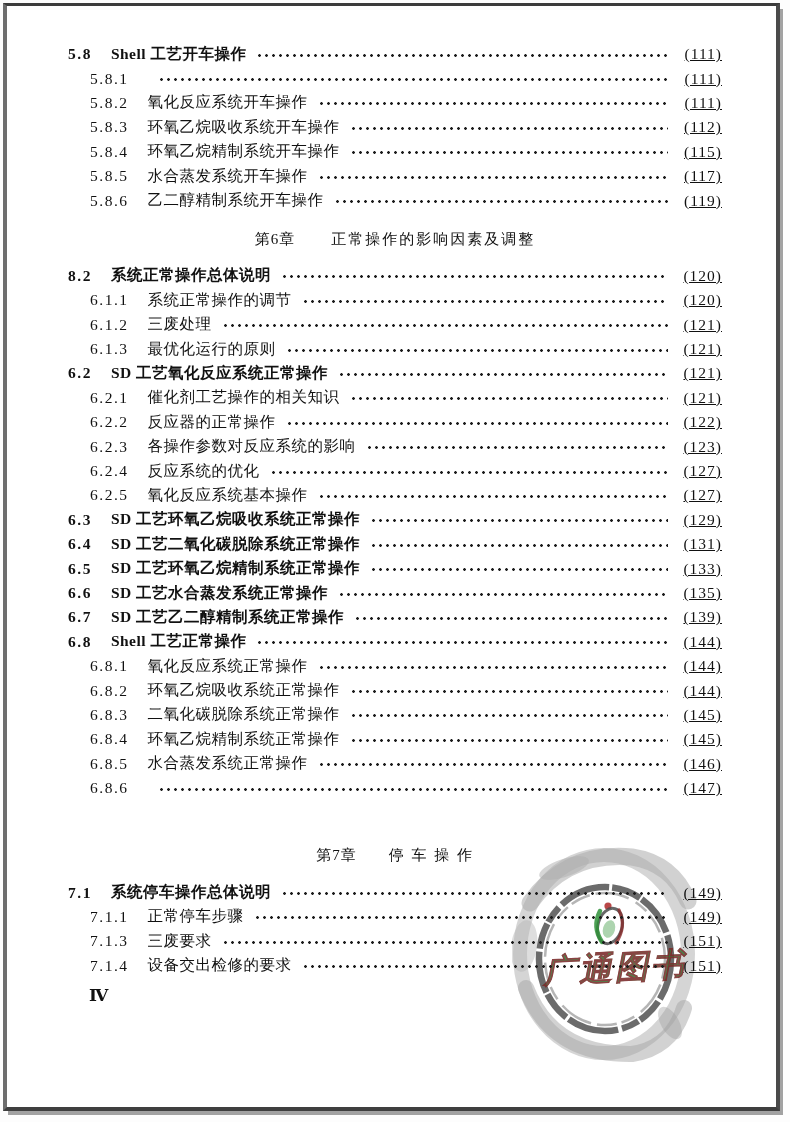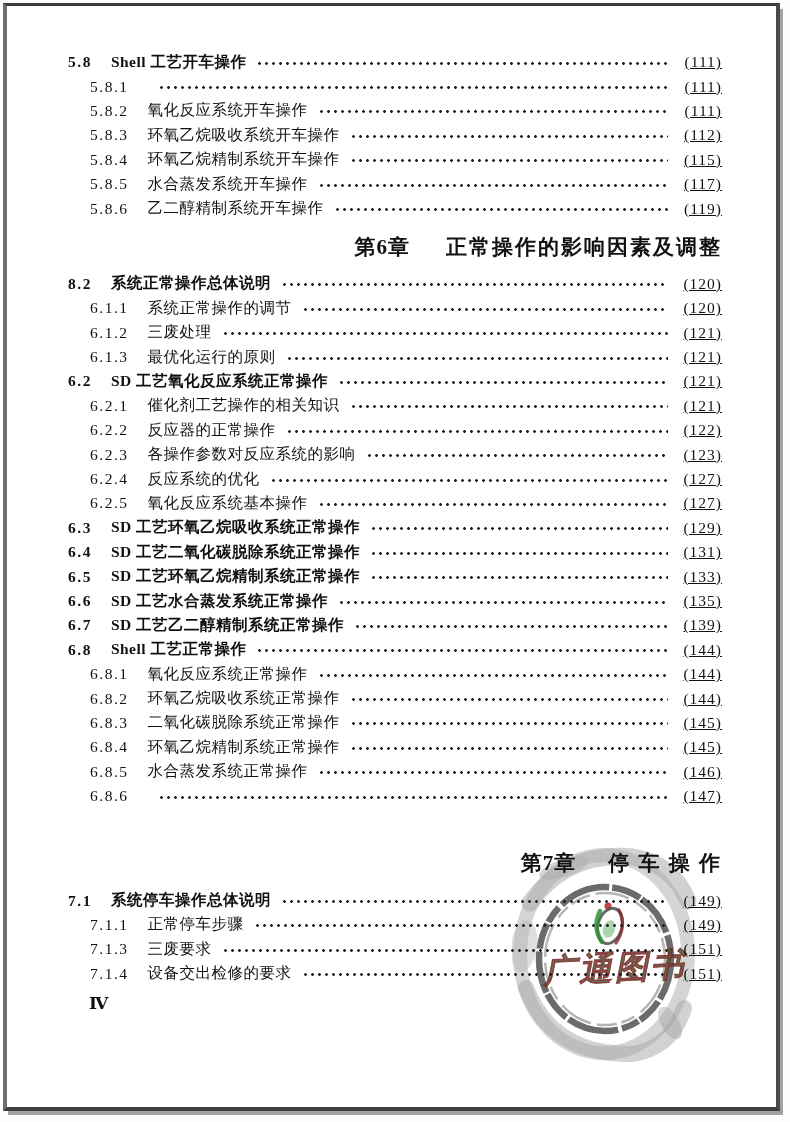--- a/index.html
+++ b/index.html
@@ -13,42 +13,42 @@
     position:absolute;left:3px;top:3px;width:777px;height:1108px;
     background:#fff;
     border-top:3px solid #3c3c3c;
     border-left:4px solid #6e6e6e;
     border-right:4px solid #4a4a4a;
     border-bottom:4px solid #3f3f3f;
     box-shadow:4px 5px 0 -1px #a2a2a2;
     box-sizing:border-box;
   }
   .content{
-    position:absolute;left:6px;top:14px;width:772px;z-index:2;
+    position:absolute;left:6px;top:6px;width:772px;z-index:2;
     padding:36px 56px 0 62px;box-sizing:border-box;
   }
   .row{
     display:flex;align-items:center;height:24.4px;
     font-size:15.5px;white-space:nowrap;
   }
   .row.s2{font-weight:700;}
   .row.s3{padding-left:22px;font-weight:400;}
   .num{letter-spacing:1.5px;margin-right:19px;}
   .title{letter-spacing:0.5px;}
   .leader{
     flex:1;height:3px;margin:0 8px 0 10px;transform:translateY(1px);
     background-image:radial-gradient(circle,#1c1c1c 1.25px,rgba(0,0,0,0) 1.5px);
     background-size:7px 3px;background-position:0 50%;background-repeat:repeat-x;
     min-width:12px;
   }
   .pg{font-weight:400;letter-spacing:1px;text-align:right;min-width:46px;text-decoration:underline;}
   .chapter{
-    text-align:right;height:30px;line-height:30px;
+    text-align:center;height:30px;line-height:30px;
     margin:11px 0 10px 0;
-    font-size:21px;font-weight:700;letter-spacing:1px;
+    font-size:15px;font-weight:400;letter-spacing:1px;
   }
   .chapter.top-gap{margin-top:40px;}
   .ch-num{margin-right:32px;}
   .ch-num.wide{margin-right:36px;}
   .ch-title{letter-spacing:2px;}
   .footer-pageno{
     margin:6px 0 0 21px;font-size:17px;font-weight:700;height:24px;line-height:24px;
   }
   .watermark{
     position:absolute;left:512px;top:843px;width:195px;height:230px;z-index:1;

